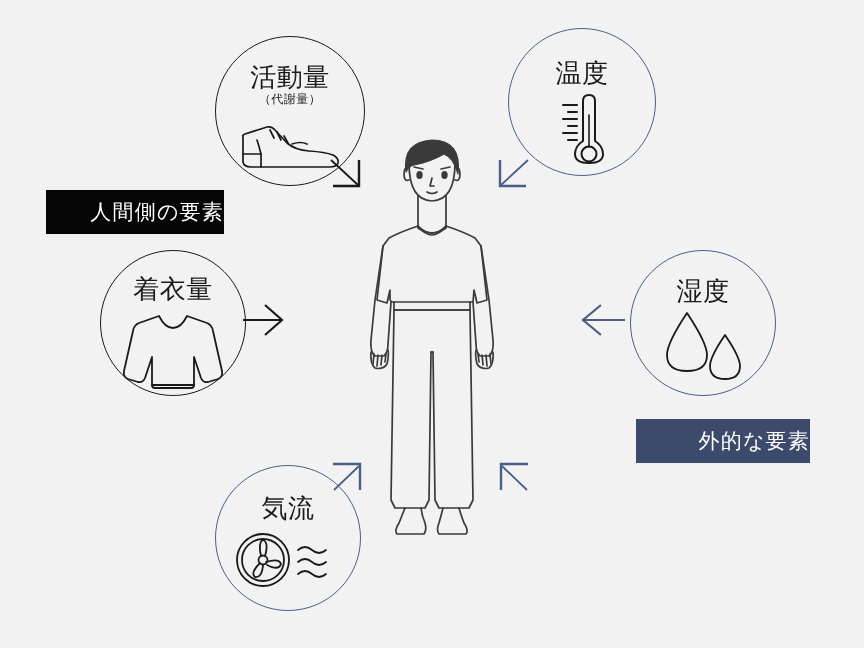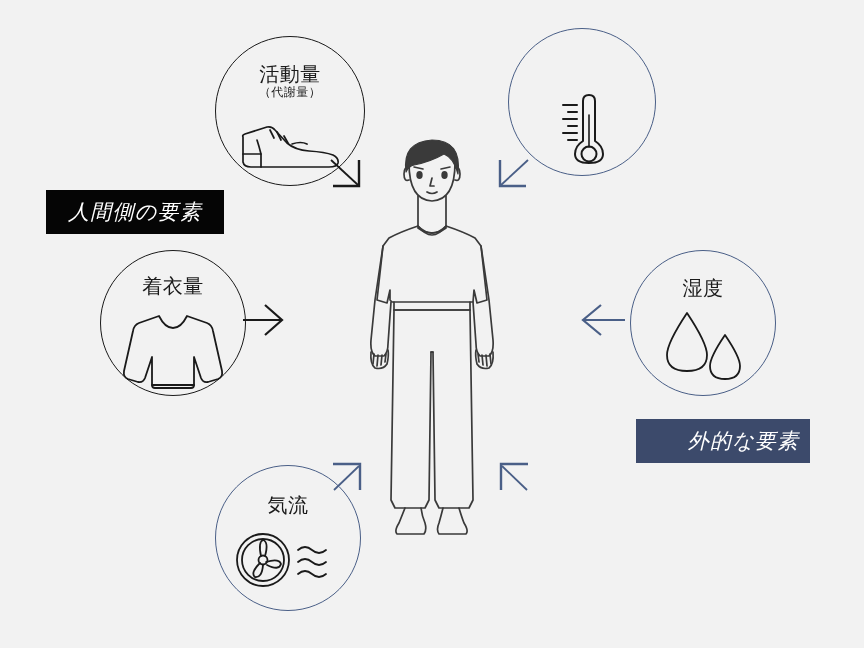--- a/index.html
+++ b/index.html
@@ -35,46 +35,45 @@
     position: absolute;
     left: 0;
     right: 0;
     text-align: center;
     color: #1a1a1a;
     line-height: 1.12;
     letter-spacing: 0.5px;
     white-space: nowrap;
   }
   .node-label .main {
-    font-size: 20px;
+    font-size: 26px;
     display: block;
   }
   .node-label .sub {
     font-size: 12px;
     display: block;
     margin-top: 1px;
   }
   .node-icon {
     position: absolute;
     left: 0;
     right: 0;
     display: flex;
     justify-content: center;
     align-items: center;
   }
   .tag {
     position: absolute;
     display: flex;
     align-items: center;
-    justify-content: center;
+    justify-content: flex-end;
     color: #ffffff;
     font-size: 21px;
     letter-spacing: 1.2px;
     box-sizing: border-box;
-    font-style: italic;
   }
   .tag-human {
     background: #050505;
   }
   .tag-ext {
     background: #3c4a6b;
   }
   .arrow-layer, .person-layer {
     position: absolute;
     left: 0;
@@ -190,20 +189,23 @@
         <path d="M6 16 Q5 14 8 13 L30 6 Q35 5 38 9 L50 22 Q58 29 72 30 Q88 31 96 34 Q102 37 101 42 Q100 46 92 46 L14 46 Q7 46 6 41 Z"></path>
         <path d="M6 33 L24 33 L24 46"></path>
         <path d="M24 33 Q22 25 20 19"></path>
         <path d="M33 9 L37 17 M40 11 L44 19 M47 15 L51 22"></path>
         <path d="M55 23 Q64 20 70 23"></path>
       </svg>
     </div>
   </div>
 
   <div class="node node-ext" style="left:508px; top:28px; width:148px; height:148px;">
+    <div class="node-label" style="top:30px;">
+      <span class="main">温度</span>
+    </div>
     <div class="node-icon" style="top:64px;">
       <svg width="62" height="74" viewBox="0 0 62 74" fill="none" stroke="#1a1a1a" stroke-width="2" stroke-linecap="round" stroke-linejoin="round">
         <path d="M32 8 Q32 2 38 2 Q44 2 44 8 L44 48 Q52 53 52 61 Q52 70 38 70 Q24 70 24 61 Q24 53 32 48 Z"></path>
         <circle cx="38" cy="61" r="7.5"></circle>
         <path d="M38 54 L38 22" stroke-width="1.6"></path>
         <path d="M12 12 L26 12 M17 19 L26 19 M12 26 L26 26 M17 33 L26 33 M12 40 L26 40 M17 47 L26 47" stroke-width="2"></path>
       </svg>
     </div>
   </div>
 

